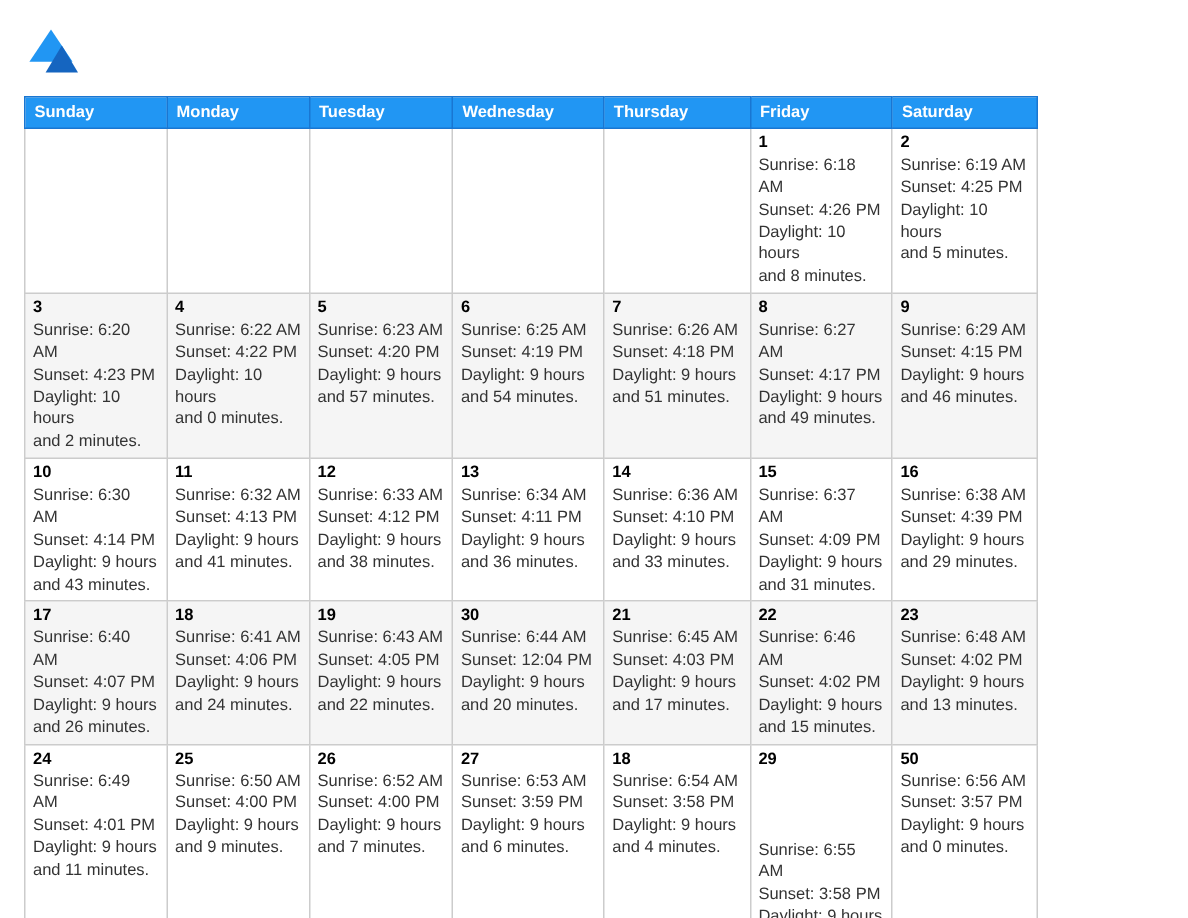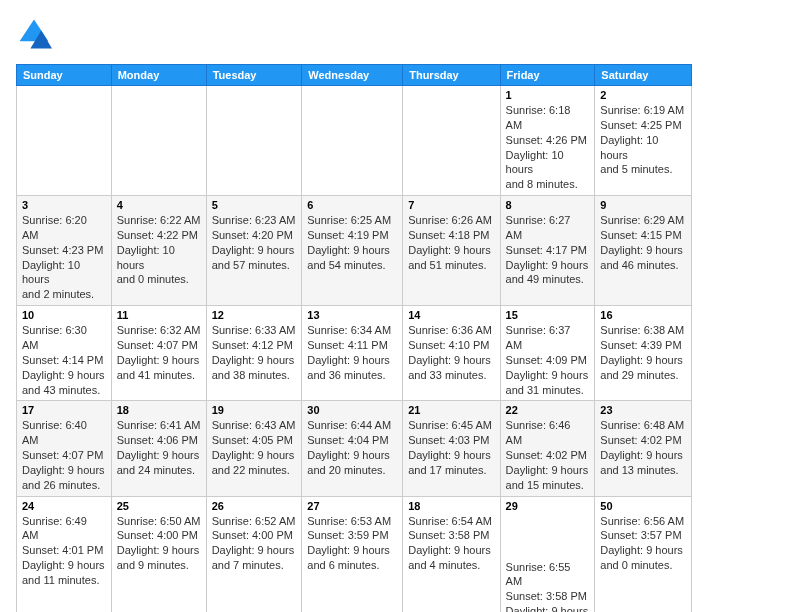--- a/index.html
+++ b/index.html
@@ -204,21 +204,21 @@
           <td>
             <span class="day-num">10</span>
             <div class="day-info" style="white-space: pre-line;">Sunrise: 6:30 AM
 Sunset: 4:14 PM
 Daylight: 9 hours
 and 43 minutes.</div>
           </td>
           <td>
             <span class="day-num">11</span>
             <div class="day-info" style="white-space: pre-line;">Sunrise: 6:32 AM
-Sunset: 4:07 PM
+Sunset: 4:13 PM
 Daylight: 9 hours
 and 41 minutes.</div>
           </td>
           <td>
             <span class="day-num">12</span>
             <div class="day-info" style="white-space: pre-line;">Sunrise: 6:33 AM
 Sunset: 4:12 PM
 Daylight: 9 hours
 and 38 minutes.</div>
           </td>
@@ -269,21 +269,21 @@
           <td>
             <span class="day-num">19</span>
             <div class="day-info" style="white-space: pre-line;">Sunrise: 6:43 AM
 Sunset: 4:05 PM
 Daylight: 9 hours
 and 22 minutes.</div>
           </td>
           <td>
             <span class="day-num">30</span>
             <div class="day-info" style="white-space: pre-line;">Sunrise: 6:44 AM
-Sunset: 4:04 PM
+Sunset: 12:04 PM
 Daylight: 9 hours
 and 20 minutes.</div>
           </td>
           <td>
             <span class="day-num">21</span>
             <div class="day-info" style="white-space: pre-line;">Sunrise: 6:45 AM
 Sunset: 4:03 PM
 Daylight: 9 hours
 and 17 minutes.</div>
           </td>

